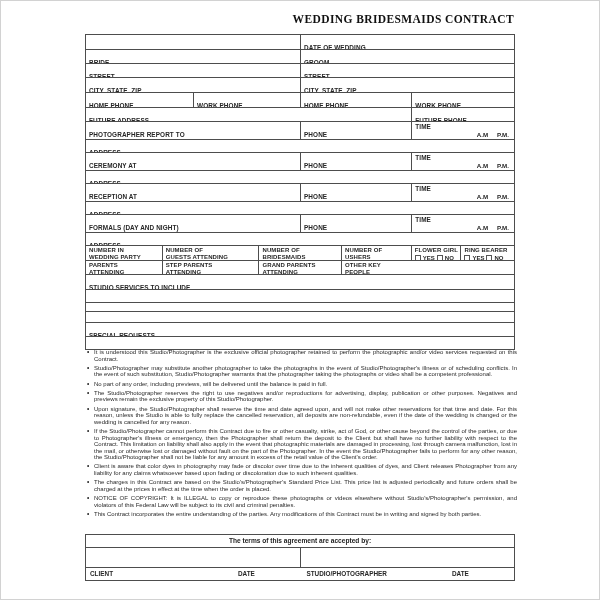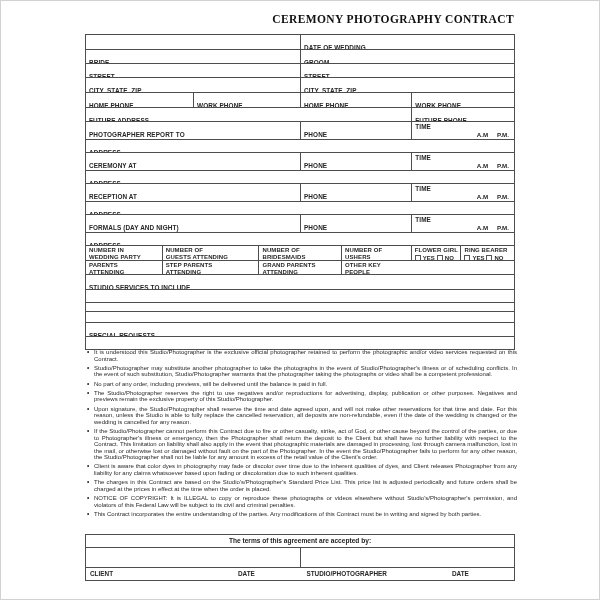--- a/index.html
+++ b/index.html
@@ -88,21 +88,21 @@
     position:absolute; top:2px;
     font-weight:bold; font-size:6.4px; color:#262626;
     white-space:nowrap;
   }
 </style>
 </head>
 <body>
 
 <div class="page">
 
-  <div class="page-title">CEREMONY PHOTOGRAPHY CONTRACT</div>
+  <div class="page-title">WEDDING BRIDESMAIDS CONTRACT</div>
 
   <div class="ftable">
 
     <div class="frow" style="height:14px">
       <div class="cell" style="width:50%"></div>
       <div class="cell" style="width:50%">
         <span class="lbl">DATE OF WEDDING</span>
       </div>
     </div>
 

